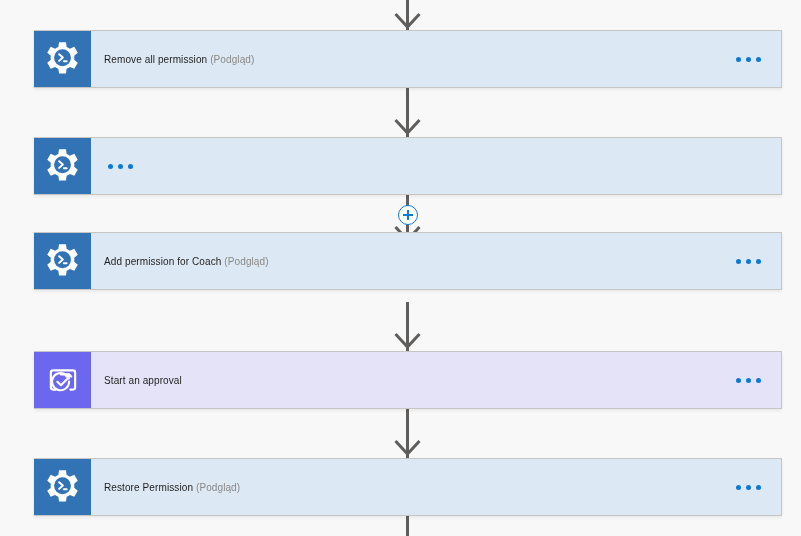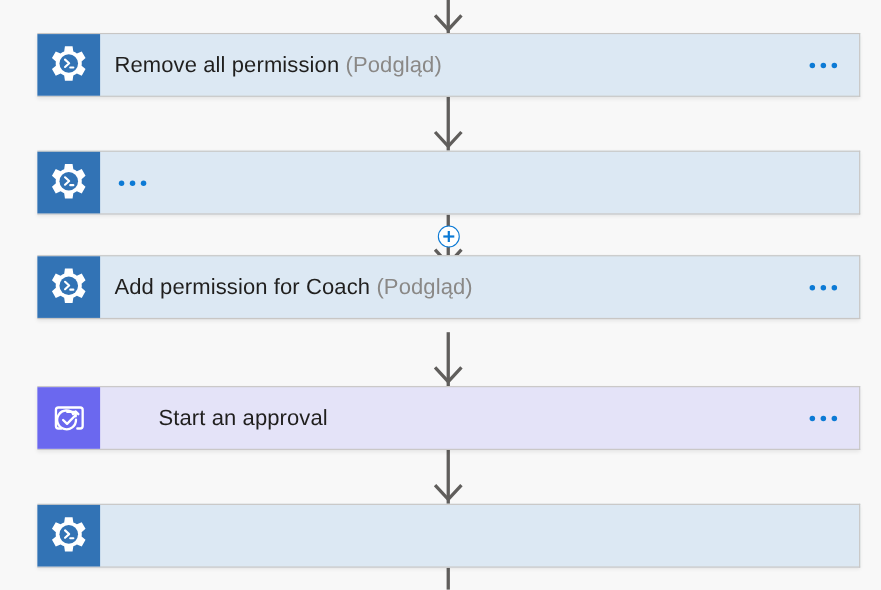--- a/index.html
+++ b/index.html
@@ -33,21 +33,20 @@
     display: flex;
     align-items: stretch;
     background: #dce8f3;
     border: 1px solid #c8c6c4;
     border-left: none;
     box-shadow: 0 0.3px 0.9px rgba(0,0,0,0.08), 0 1.6px 3.6px rgba(0,0,0,0.08);
     z-index: 3;
   }
   .card.approval {
     background: #e4e3f8;
-    gap: 40px;
   }
 
   .icon-tile {
     width: 57px;
     min-width: 57px;
     background: #3273b5;
     display: flex;
     align-items: center;
     justify-content: center;
   }
@@ -60,21 +59,21 @@
   .card-body {
     flex: 1;
     display: flex;
     align-items: center;
     justify-content: space-between;
     padding: 0 16px 0 13px;
     min-width: 0;
   }
 
   .card-title {
-    font-size: 20px;
+    font-size: 10px;
     color: #201f1e;
     white-space: nowrap;
     overflow: hidden;
     text-overflow: ellipsis;
     letter-spacing: 0.1px;
   }
   .card-title .muted {
     color: #8a8886;
   }
 
@@ -251,14 +250,22 @@
     </div>
     <div class="card" style="top: 458px;">
       <div class="icon-tile">
         <svg width="37" height="37" viewBox="0 0 32 32">
           <path fill="#ffffff" d="M13.0 1 L19.0 1 L19.6 5.1 C20.6 5.45 21.55 5.95 22.4 6.6 L26.2 4.95 L29.2 10.15 L26.1 12.85 C26.2 13.4 26.25 13.95 26.25 14.5 C26.25 15.05 26.2 15.6 26.1 16.15 L29.2 18.85 L26.2 24.05 L22.4 22.4 C21.55 23.05 20.6 23.55 19.6 23.9 L19.0 28 L13.0 28 L12.4 23.9 C11.4 23.55 10.45 23.05 9.6 22.4 L5.8 24.05 L2.8 18.85 L5.9 16.15 C5.8 15.6 5.75 15.05 5.75 14.5 C5.75 13.95 5.8 13.4 5.9 12.85 L2.8 10.15 L5.8 4.95 L9.6 6.6 C10.45 5.95 11.4 5.45 12.4 5.1 Z"></path>
           <circle cx="16" cy="14.5" r="7.3" fill="#3273b5"></circle>
           <path fill="none" stroke="#ffffff" stroke-width="1.7" stroke-linecap="round" stroke-linejoin="round" d="M13.1 11.4 L16.3 14.3 L13.1 17.2"></path>
           <path stroke="#ffffff" stroke-width="1.7" stroke-linecap="round" d="M17.2 17.6 L19.6 17.6"></path>
         </svg>
       </div>
+      <div class="card-body">
+        <div class="card-title"><span>Restore Permission</span> <span class="muted">(Podgląd)</span></div>
+        <div class="ellipsis-btn" title="...">
+          <span class="dot"></span>
+          <span class="dot"></span>
+          <span class="dot"></span>
+        </div>
+      </div>
     </div>
   </div>
 
 </body></html>

